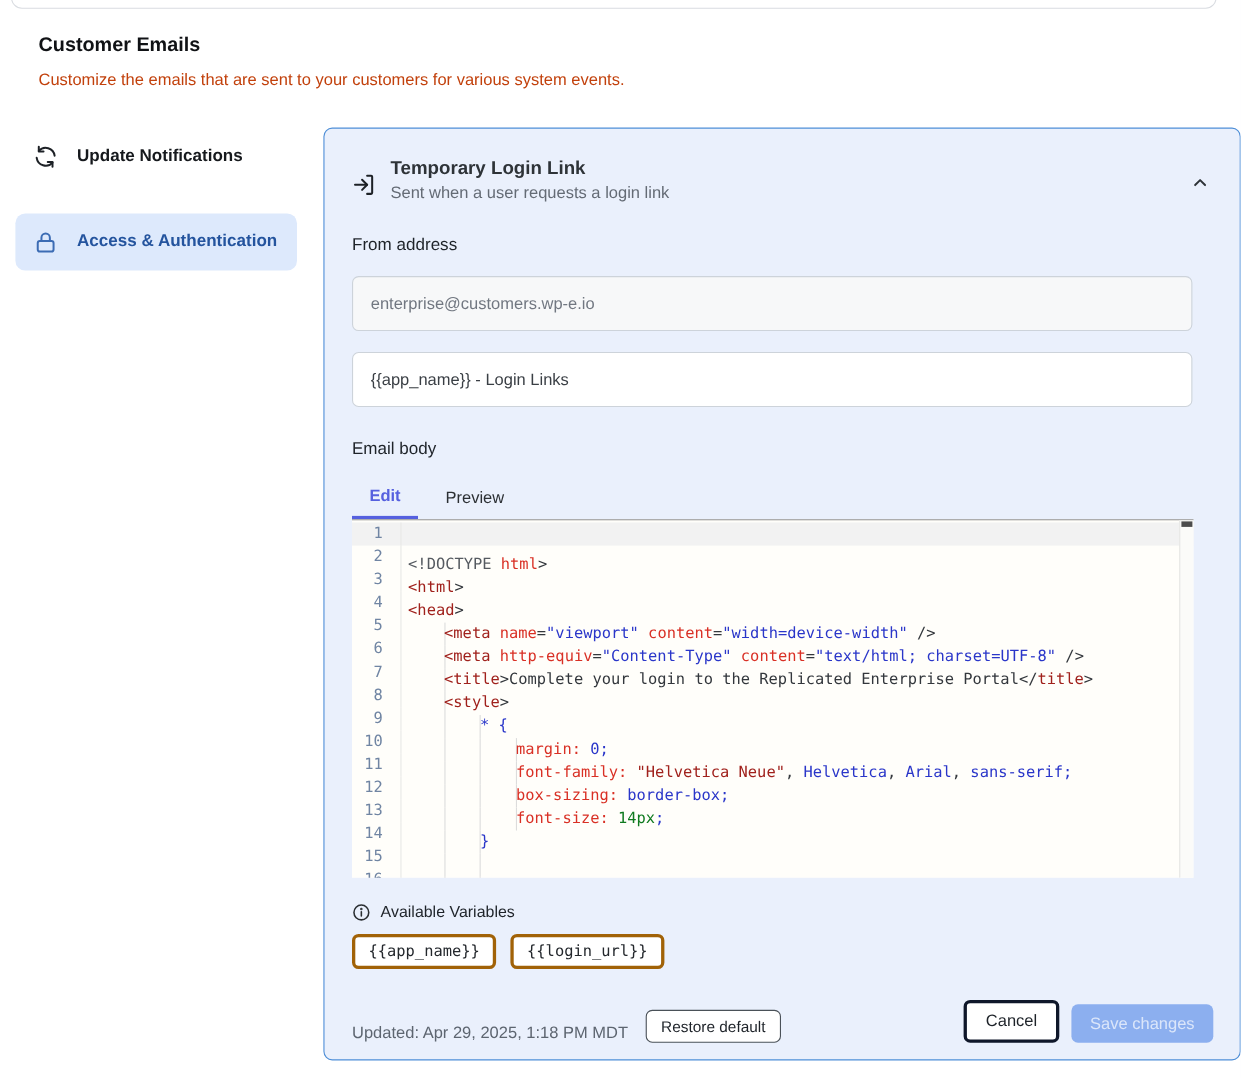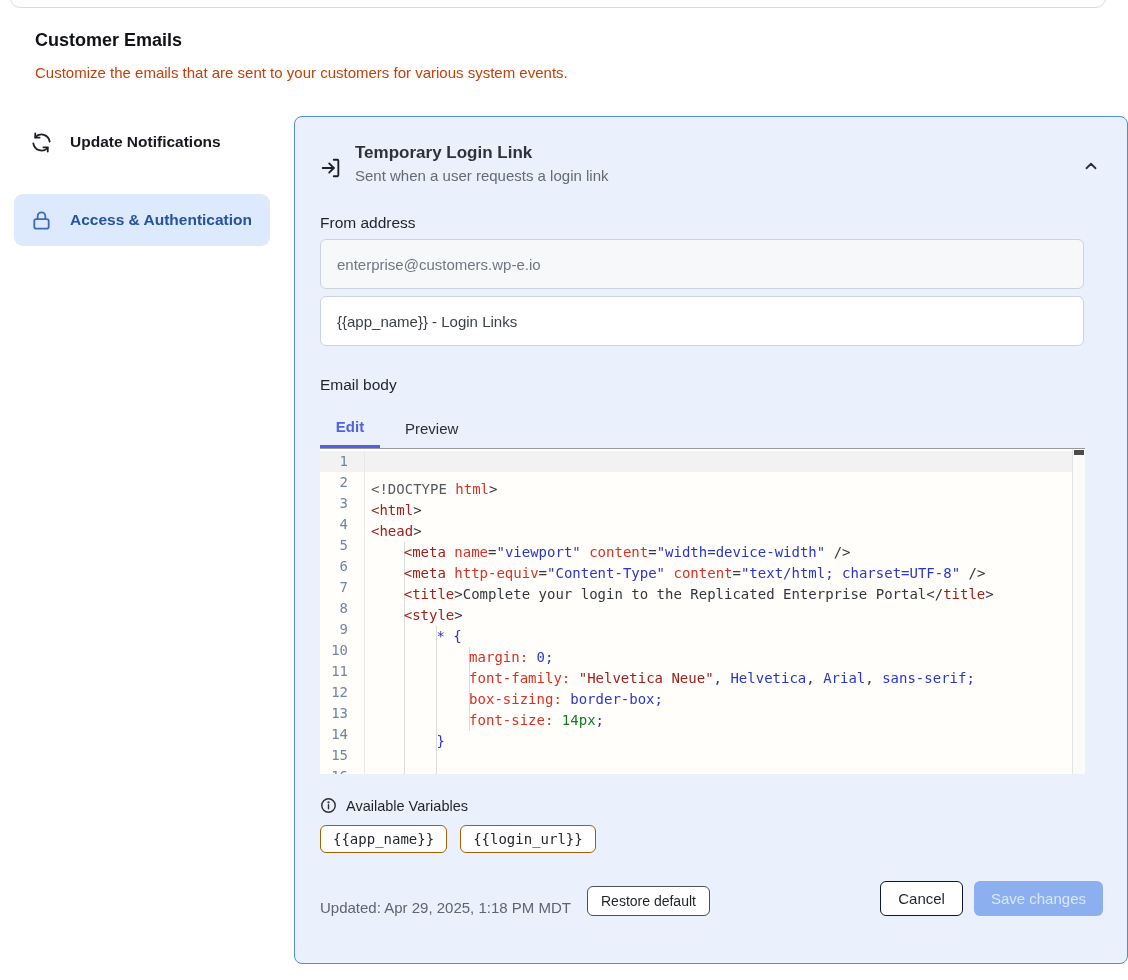--- a/index.html
+++ b/index.html
@@ -35,21 +35,21 @@
   .panel-header .hicon { width:22px; height:22px; margin-top:14px; color:#1d2126; }
   .panel-header .hicon svg { width:100%; height:100%; }
   .htext { margin-left:13px; }
   .htitle { font-size:17px; font-weight:bold; color:#2e3338; }
   .hsub { margin-top:4px; font-size:15px; color:#646b75; }
   .collapse-btn { margin-left:auto; margin-top:12px; width:24px; height:24px; border:none;
     background:transparent; color:#2e3338; cursor:pointer; }
   .collapse-btn svg { width:18px; height:18px; }
 
   .field-label { margin-top:30px; font-size:15.5px; color:#1e2329; }
-  .text-input { margin-top:7px; width:764px; height:50px; border:1px solid #cdd3da;
+  .text-input { margin-top:19px; width:764px; height:50px; border:1px solid #cdd3da;
     border-radius:6px; padding:0 16px; font-size:15px; font-family:"Liberation Sans",sans-serif; }
   .text-input.readonly { background:#f7f8f9; color:#717781; }
   .text-input.editable { background:#ffffff; color:#3a3f45; }
 
   
   .tabs { display:flex; margin-top:14px; position:relative; width:765px; }
   .tab { background:transparent; border:none; font-family:"Liberation Sans",sans-serif;
     font-size:15px; color:#2b2f33; height:40px; cursor:pointer; padding:0 25px; }
   .tab.edit { width:60px; padding:0; text-align:center; }
   .tab.active { color:#5560df; font-weight:bold; border-bottom:3px solid #5560df; }
@@ -72,30 +72,30 @@
   .sb-track { position:absolute; top:0; right:0; bottom:0; width:13px;
     background:#fbfbf9; border-left:1px solid #e5e5e3; }
   .sb-thumb { position:absolute; top:1px; left:1px; width:10px; height:5px; background:#4c4c4c; }
 
   
   .vars-head { margin-top:23px; display:flex; align-items:center; gap:9px; }
   .vars-head .icon { width:17px; height:17px; color:#2b2f33; }
   .vars-head .icon svg { width:100%; height:100%; }
   .vars-label { font-size:14.5px; color:#1e2329; }
   .chips { margin-top:11px; display:flex; gap:13px; }
-  .chip { background:#fff; border:1px solid #a16207; border-radius:6px; padding:5px 12px;
+  .chip { background:#fff; border:3px solid #a16207; border-radius:6px; padding:5px 12px;
     font-family:"DejaVu Sans Mono", monospace; font-size:14px; color:#23272c; cursor:pointer; }
 
   
   .panel-footer { margin-top:28px; display:flex; align-items:flex-end; }
   .updated { font-size:15px; color:#5d6570; }
   .btn { font-family:"Liberation Sans",sans-serif; border-radius:6px; cursor:pointer; }
   .btn.restore { margin-left:16px; background:#fff; border:1px solid #4a5158;
     font-size:14px; color:#1e2329; padding:6px 13px; }
-  .btn.cancel { margin-left:auto; background:#fff; border:1px solid #0f172a;
+  .btn.cancel { margin-left:auto; background:#fff; border:3px solid #0f172a;
     font-size:15px; color:#1e2329; padding:8px 17px; }
   .btn.save { margin-left:11px; background:#8cafef; border:none;
     font-size:15px; color:#dbe6fa; padding:9px 17px; }
 </style>
 </head>
 <body>
 
 <div class="page">
 
   <div class="top-card-edge"></div>

